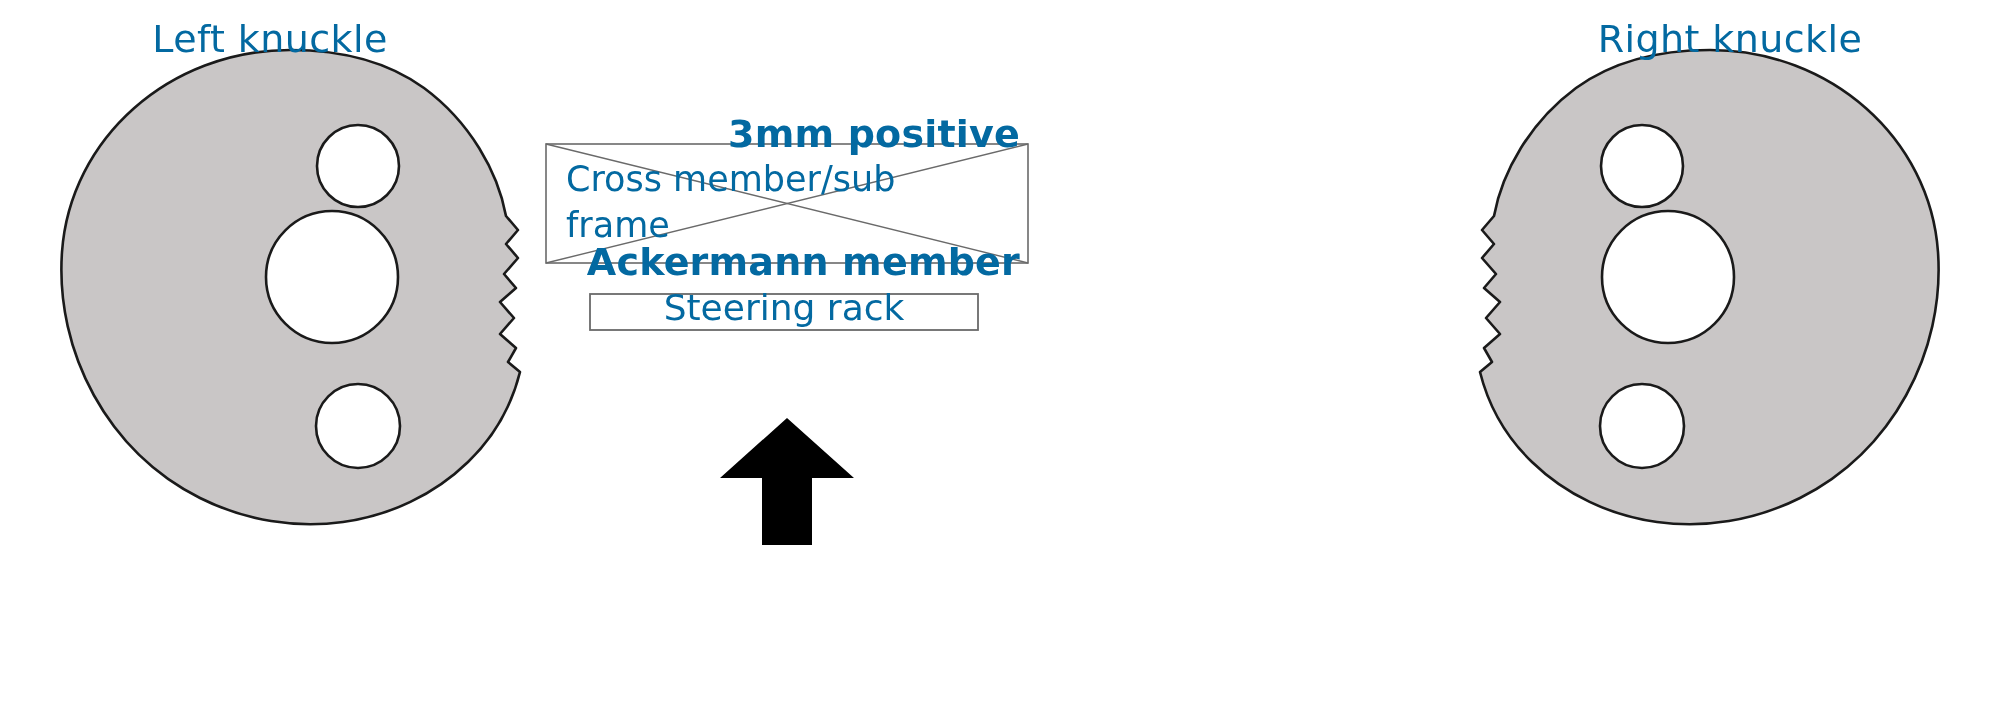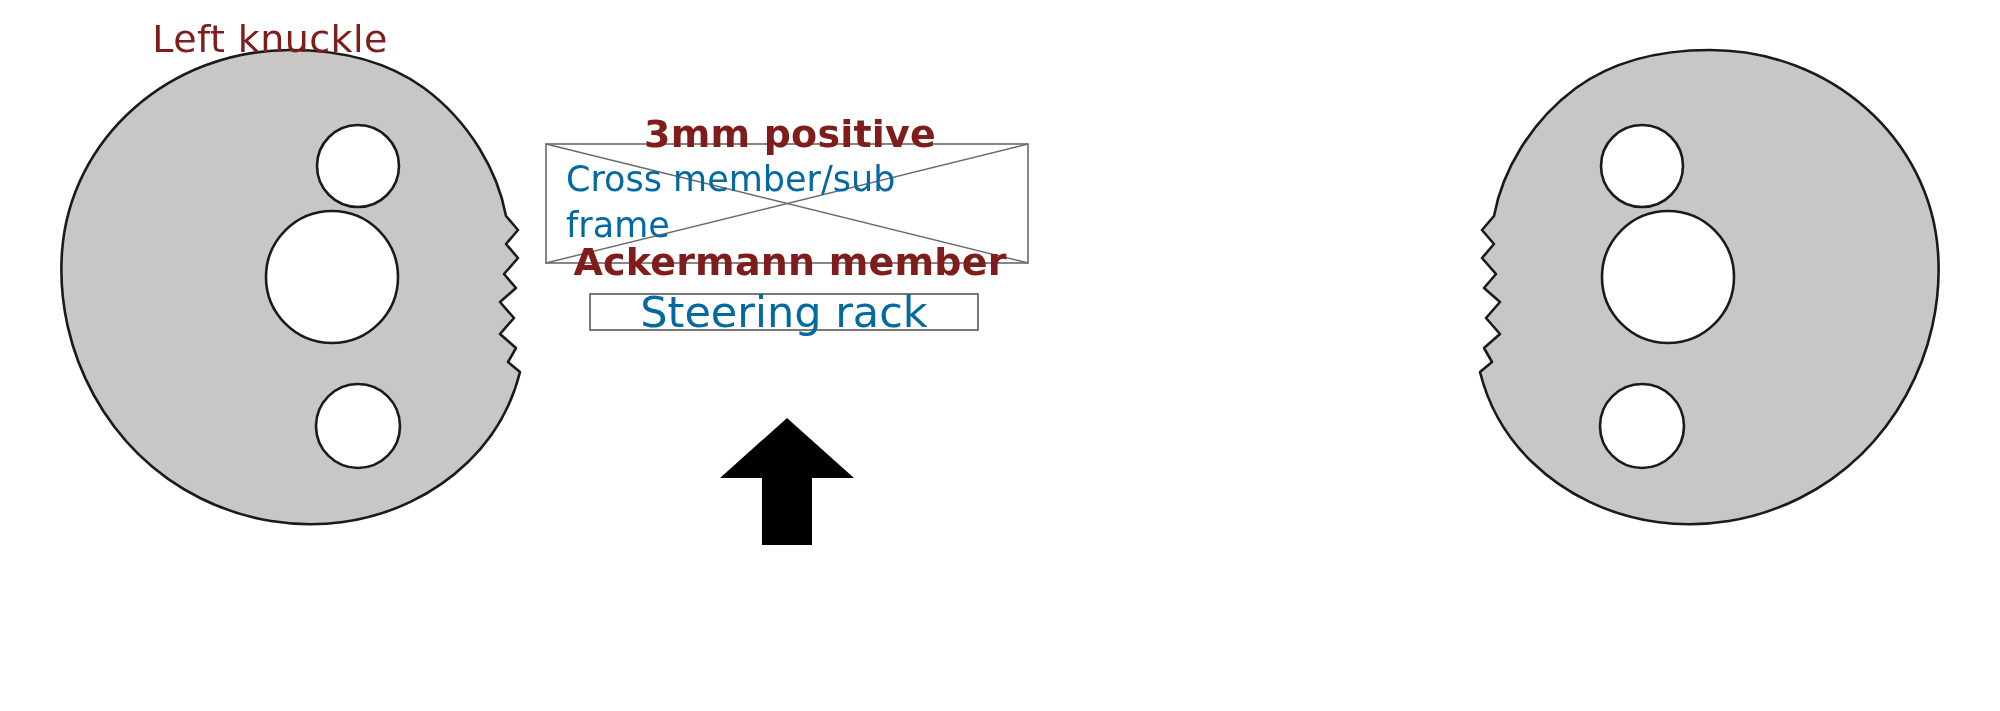--- a/index.html
+++ b/index.html
@@ -23,21 +23,21 @@
     position: absolute;
     left: 0;
     top: 0;
     width: 2000px;
     height: 711px;
   }
   .label {
     position: absolute;
     white-space: pre;
     line-height: 1.12;
-    color: #7f1d1d;
+    color: #0369a1;
     font-family: "DejaVu Sans", sans-serif;
   }
   .knuckle-label {
     font-size: 38px;
     font-weight: 400;
     letter-spacing: 0.4px;
     text-align: center;
   }
   #left-knuckle-label {
     left: 60px;
@@ -53,38 +53,39 @@
     left: 560px;
     top: 28px;
     width: 460px;
     text-align: center;
     font-size: 38px;
     font-weight: 700;
     letter-spacing: 0.2px;
   }
   .title-block .line {
     display: block;
+    text-align: right;
   }
   .box-text {
     font-size: 35px;
     font-weight: 400;
     color: #0369a1;
   }
   #cross-member-text {
     left: 566px;
     top: 157px;
     width: 446px;
     line-height: 1.30;
   }
   #steering-rack-text {
     left: 592px;
     top: 288px;
     width: 384px;
     text-align: center;
-    font-size: 43px;
+    font-size: 36px;
   }
 </style>
 </head>
 <body>
 
 <div id="stage">
 
   <svg class="svg-layer" viewBox="0 0 2000 711" xmlns="http://www.w3.org/2000/svg">
 
     <g>
@@ -131,20 +132,21 @@
              L 854 478
              L 812 478
              L 812 545
              L 762 545
              L 762 478
              L 720 478 Z"></path>
   </svg>
 
   <div class="label knuckle-label" id="left-knuckle-label">Left knuckle</div>
 
+  <div class="label knuckle-label" id="right-knuckle-label">Right knuckle</div>
 
   <div class="label title-block">
     <span class="line">3mm positive</span>
     <span class="line">Ackermann member</span>
   </div>
 
   <div class="label box-text" id="cross-member-text">Cross member/sub
 frame</div>
 
   <div class="label box-text" id="steering-rack-text">Steering rack</div>

